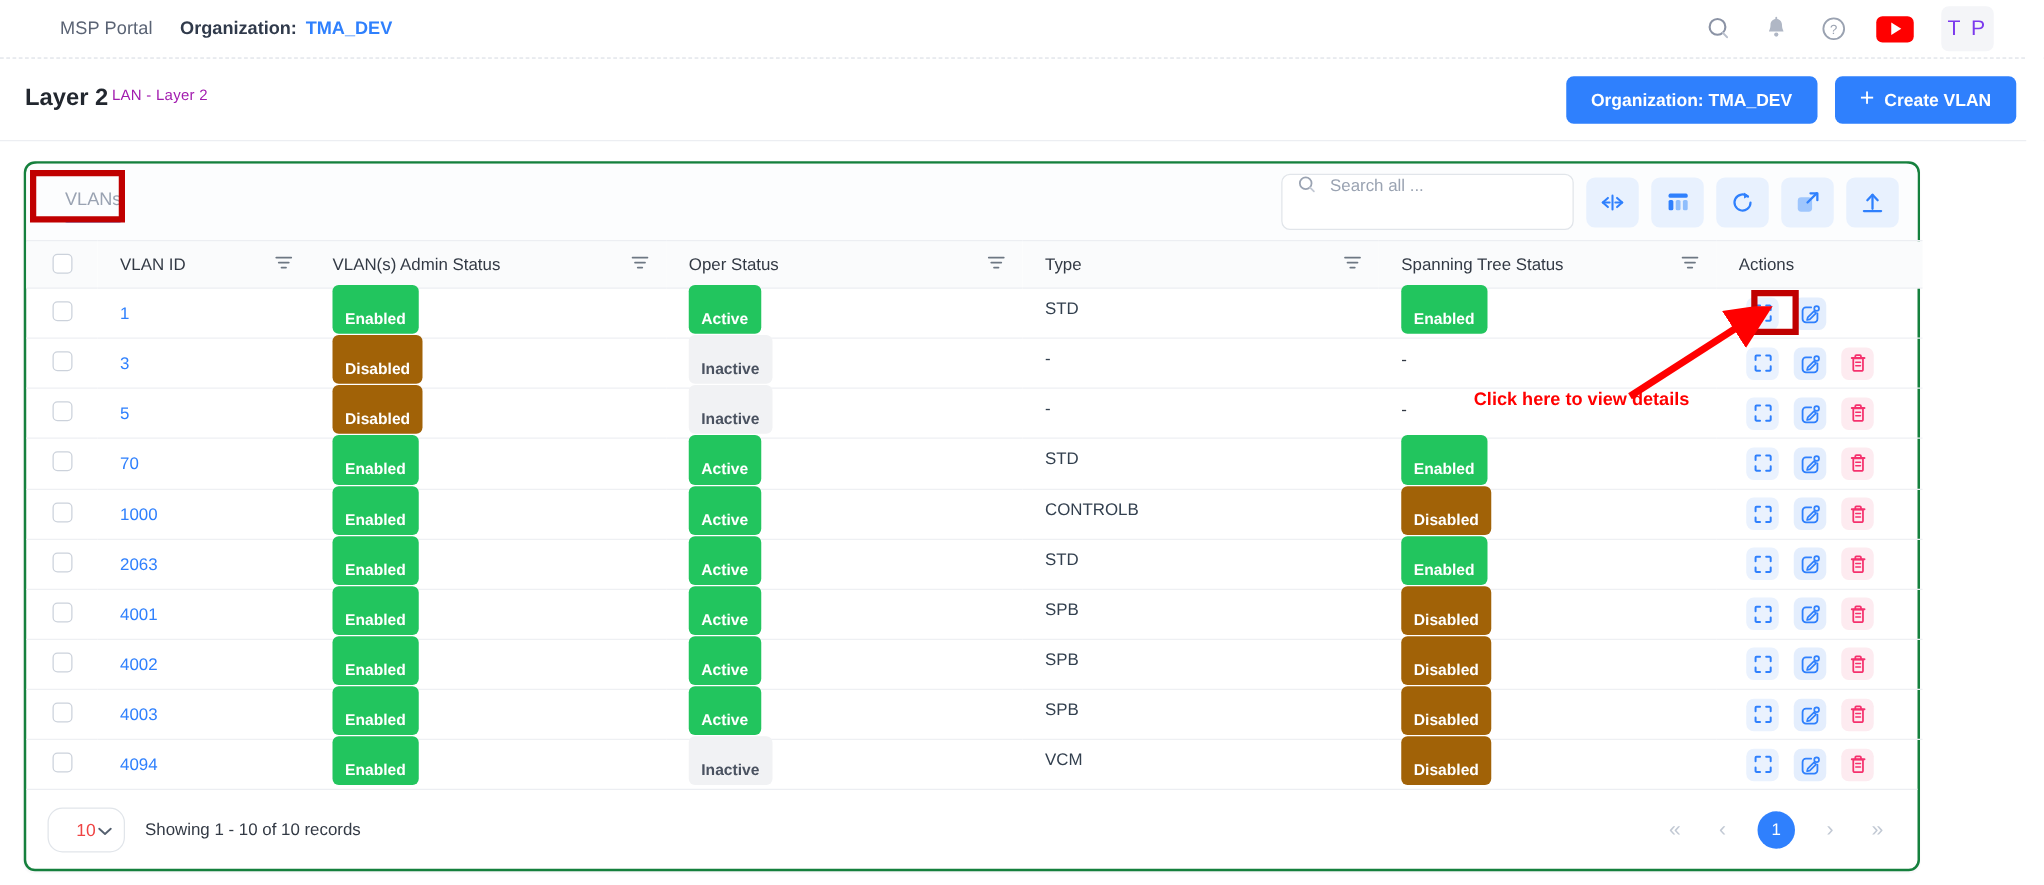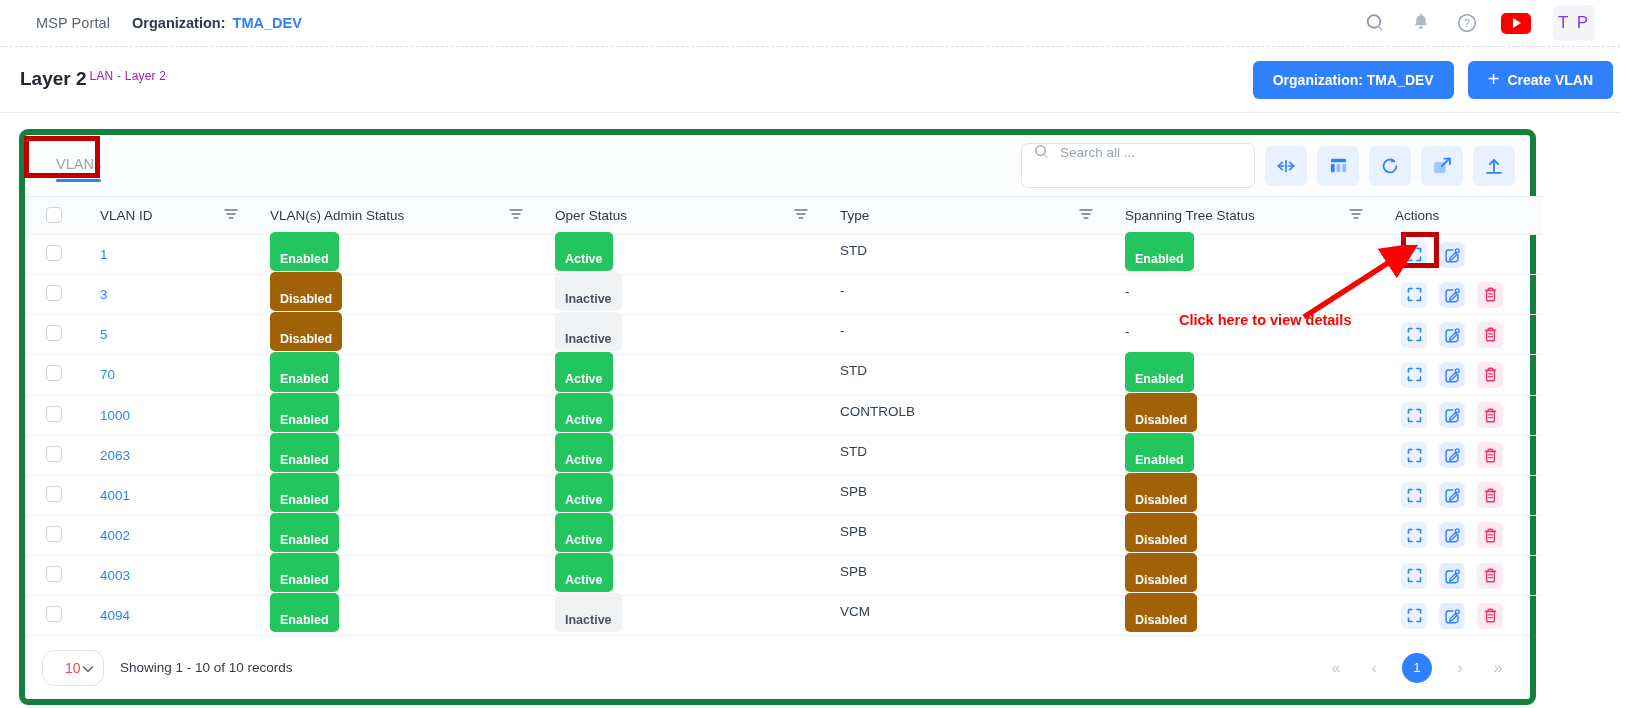--- a/index.html
+++ b/index.html
@@ -16,21 +16,21 @@
     background: #ffffff;
   }
 
   
   .topbar {
     height: 47px;
     display: flex;
     align-items: center;
     background: #ffffff;
     border-bottom: 1px dashed #d8dce3;
-    padding: 0 18px 0 4px;
+    padding: 0 18px 0 16px;
     position: relative;
   }
   .topbar-left {
     display: flex;
     align-items: center;
     gap: 22px;
     padding-left: 32px;
   }
   .msp-portal {
     font-size: 14.5px;
@@ -114,21 +114,21 @@
     white-space: nowrap;
   }
   .plus-glyph { font-size: 20px; font-weight: 400; line-height: 1; margin-top: -2px; }
 
   
   .card {
     position: absolute;
     left: 19px; top: 129px;
     width: 1517px;
     background: #ffffff;
-    border: 6px solid #15803d;
+    border: 2px solid #15803d;
     border-radius: 9px;
     box-shadow: 0 1px 2px rgba(16,24,40,.04);
     overflow: visible;
   }
   .card-top {
     height: 61px;
     display: flex;
     align-items: center;
     padding: 0 15px 0 17px;
     background: #fcfdfe;

